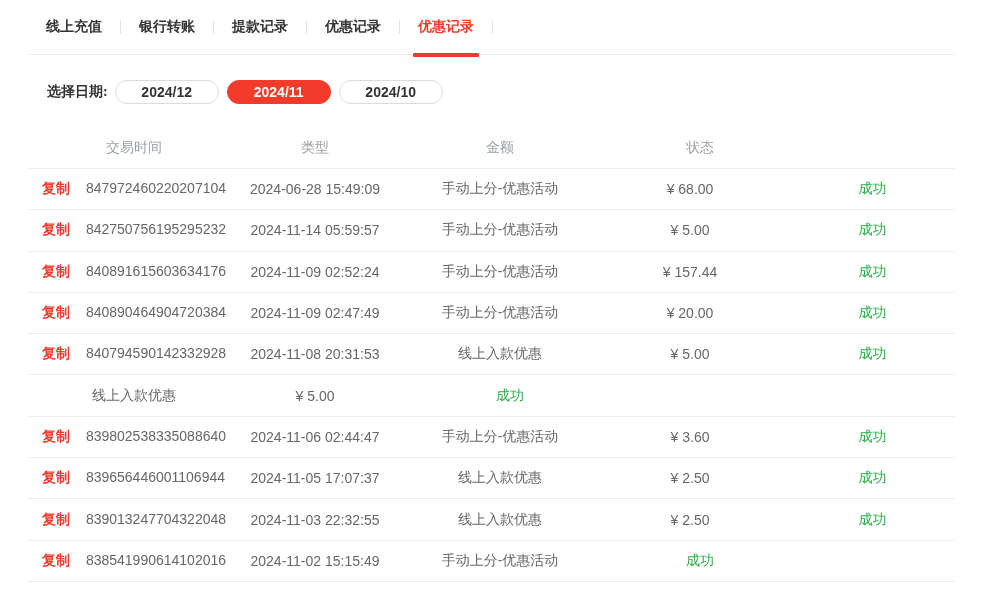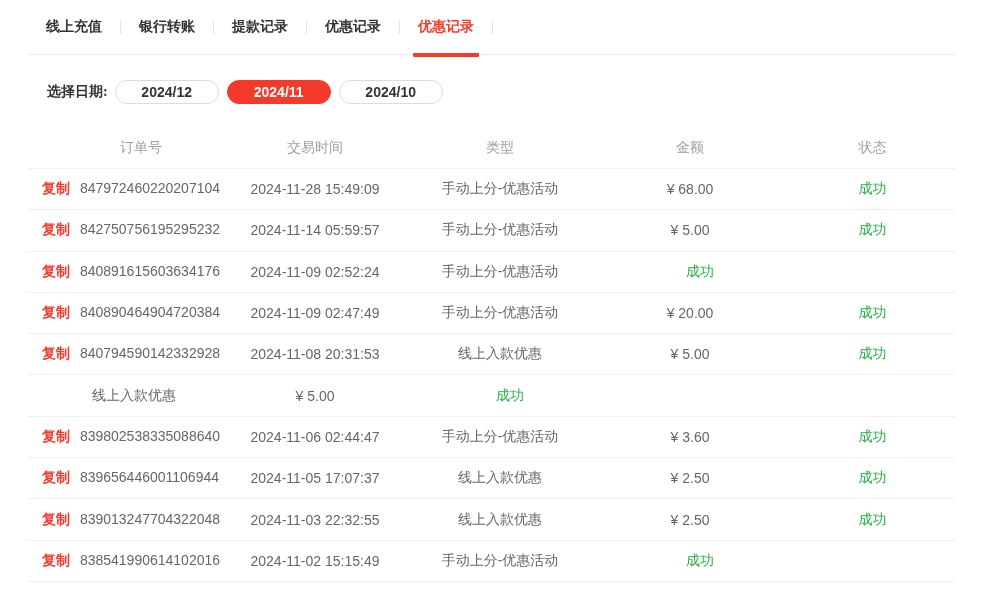--- a/index.html
+++ b/index.html
@@ -107,21 +107,21 @@
   }
   .cell.center{text-align:center;}
   .cell.order{
     text-align:left;
     padding-left:14px;
     white-space:nowrap;
   }
   .copy{
     color:var(--accent);
     font-weight:bold;
-    margin-right:6px;
+    margin-right:12px;
     cursor:pointer;
   }
   .oid{color:var(--cell);}
   .cell.status{color:var(--green);padding-left:20px;}
 </style>
 </head>
 <body>
 
 <div class="tabs-bar">
   <div class="tab">
@@ -154,33 +154,32 @@
 <div class="filter-row">
   <span class="filter-label">选择日期:</span>
   <div class="date-pill">2024/12</div>
   <div class="date-pill active">2024/11</div>
   <div class="date-pill">2024/10</div>
 </div>
 
 <div class="table">
 
   <div class="thead">
-    <div class="cell order">订单号</div>
     <div class="cell">交易时间</div>
     <div class="cell">类型</div>
     <div class="cell">金额</div>
     <div class="cell" style="padding-left:20px">状态</div>
   </div>
 
   <div class="row">
     <div class="cell order">
       <span class="copy">复制</span>
       <span class="oid">847972460220207104</span>
     </div>
-    <div class="cell center">2024-11-28 15:49:09</div>
+    <div class="cell center">2024-06-28 15:49:09</div>
     <div class="cell center">手动上分-优惠活动</div>
     <div class="cell center">¥ 68.00</div>
     <div class="cell center status">成功</div>
   </div>
 
   <div class="row">
     <div class="cell order">
       <span class="copy">复制</span>
       <span class="oid">842750756195295232</span>
     </div>
@@ -190,20 +189,21 @@
     <div class="cell center status">成功</div>
   </div>
 
   <div class="row">
     <div class="cell order">
       <span class="copy">复制</span>
       <span class="oid">840891615603634176</span>
     </div>
     <div class="cell center">2024-11-09 02:52:24</div>
     <div class="cell center">手动上分-优惠活动</div>
+    <div class="cell center">¥ 157.44</div>
     <div class="cell center status">成功</div>
   </div>
 
   <div class="row">
     <div class="cell order">
       <span class="copy">复制</span>
       <span class="oid">840890464904720384</span>
     </div>
     <div class="cell center">2024-11-09 02:47:49</div>
     <div class="cell center">手动上分-优惠活动</div>

